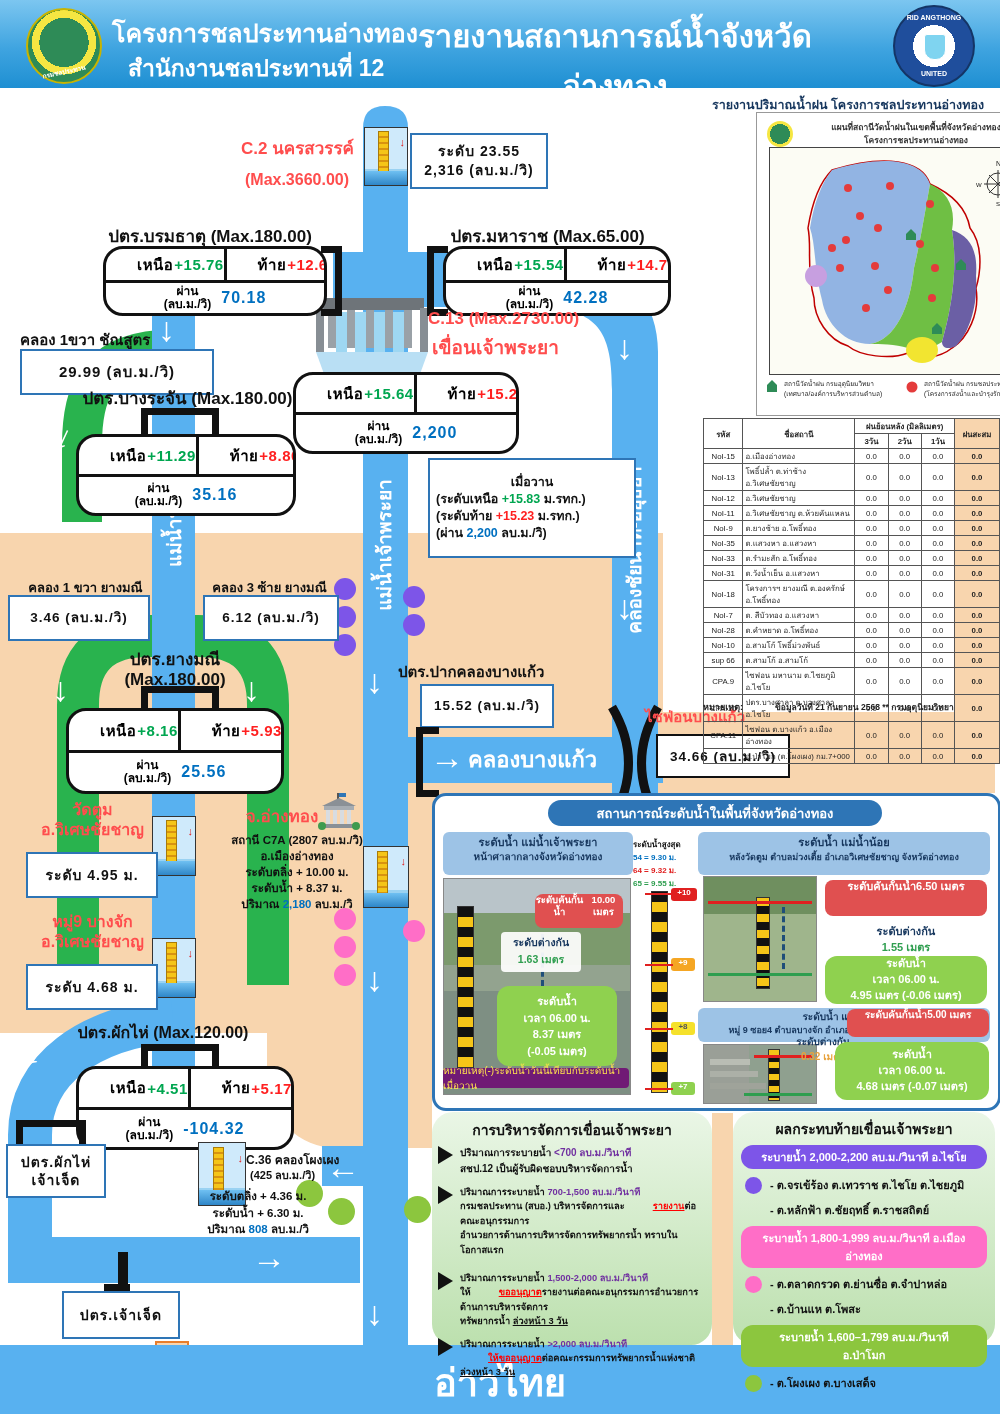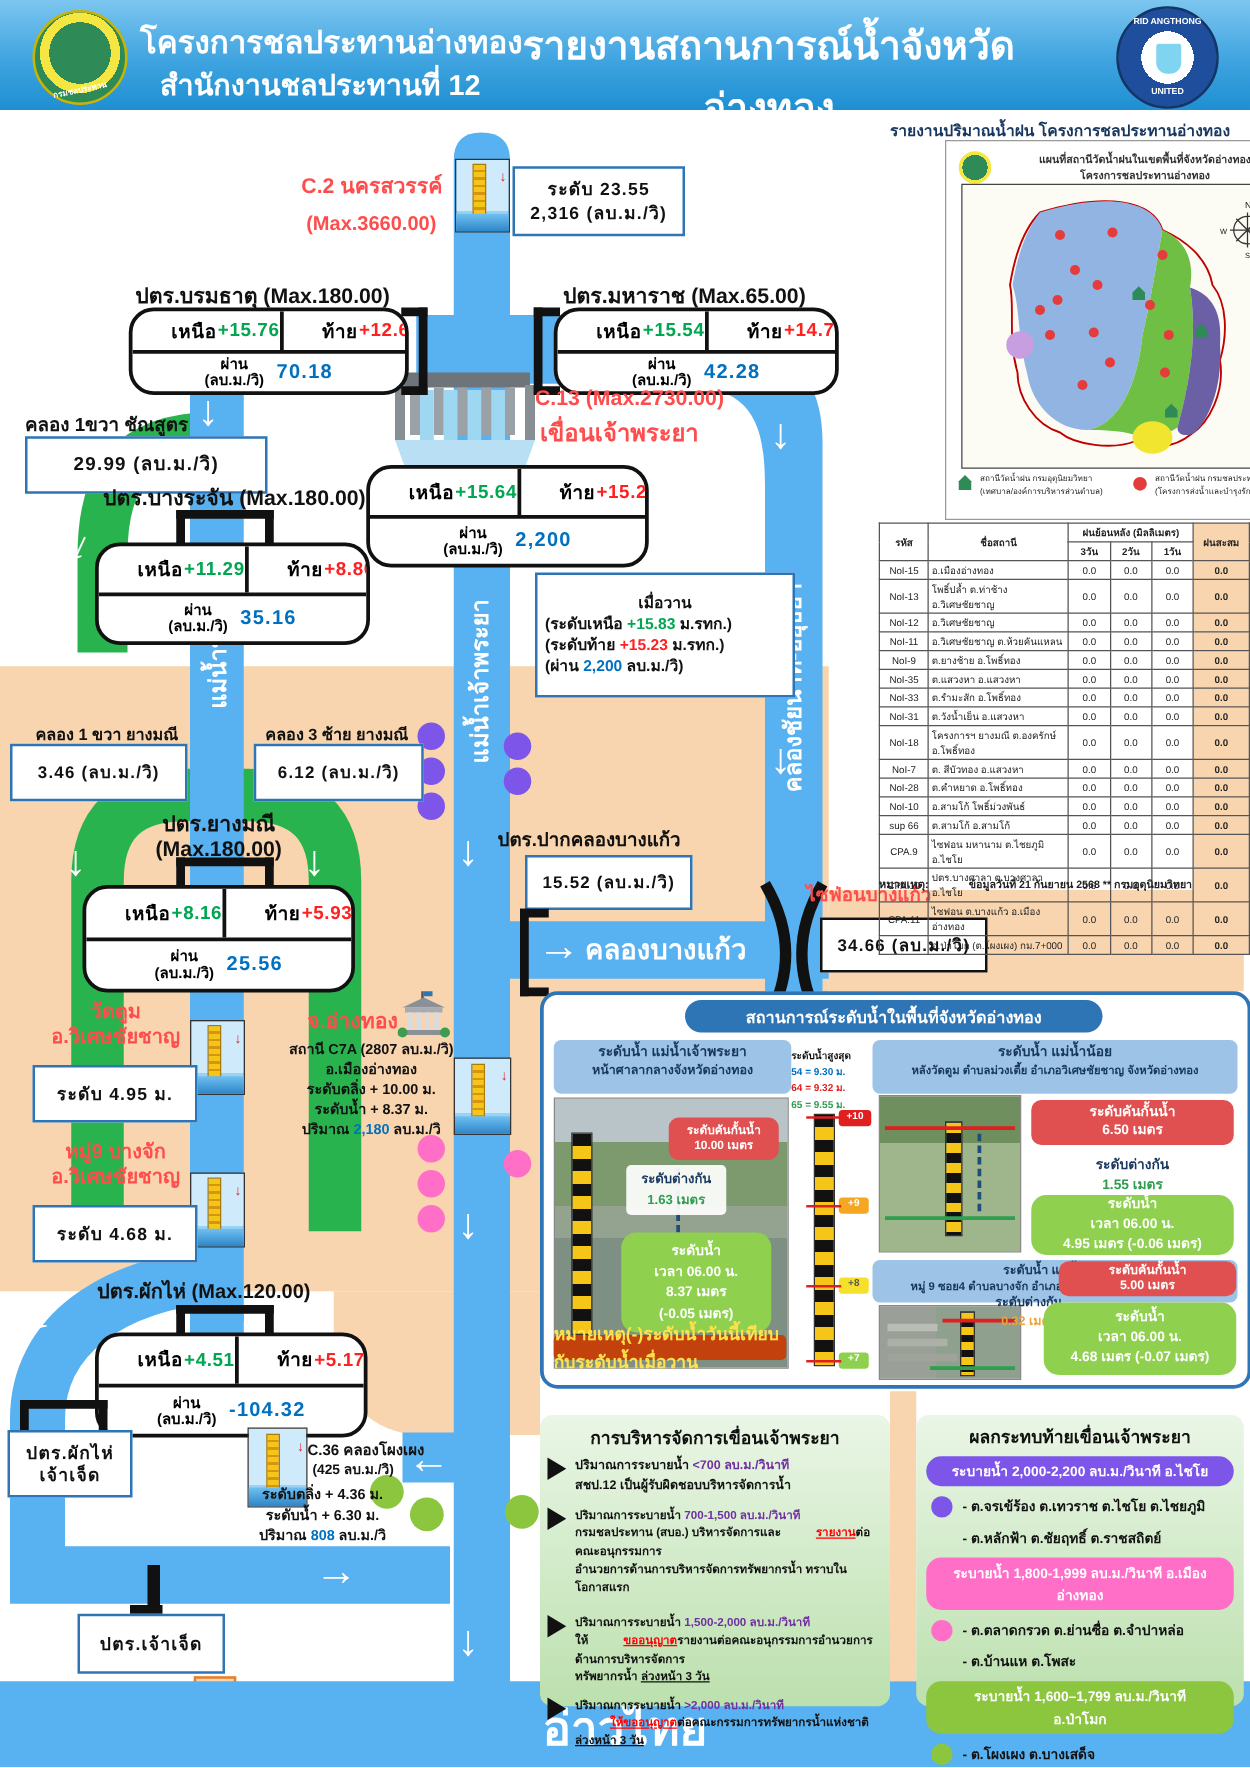--- a/index.html
+++ b/index.html
@@ -43,28 +43,28 @@
   
   #raintable{border-collapse:collapse;width:297px;font-size:7.8px;color:#222;}
   #raintable th,#raintable td{border:1px solid #555;padding:1px 2px;text-align:center;height:12px;}
   #raintable th{font-weight:bold;background:#fff;}
   #raintable td.tl{text-align:left;}
   #raintable td.acc{background:#F8D5AE;font-weight:bold;}
   
   #photopanel{background:#fff;border:3px solid #2E75B6;border-radius:14px;}
   .pp-pill{background:#2E75B6;border-radius:14px;color:#fff;font-weight:bold;font-size:13px;display:flex;align-items:center;justify-content:center;}
   .pp-head{background:#9DC3E6;border-radius:6px;color:#17375E;font-weight:bold;text-align:center;line-height:1.3;}
-  .badge-red{background:#E05050;border-radius:8px;color:#fff;font-weight:bold;text-align:center;line-height:1.25;display:flex;flex-direction:column;justify-content:center;}
+  .badge-red{background:#E05050;border-radius:8px;color:#fff;font-weight:bold;text-align:center;line-height:1.25;display:flex;justify-content:center;}
   .badge-green{background:#8FD14F;border-radius:12px;color:#fff;font-weight:bold;text-align:center;display:flex;flex-direction:column;justify-content:center;}
-  .note-red{background:#c2410c;border-radius:4px;color:#FFE14D;font-weight:bold;font-size:14px;display:flex;align-items:center;justify-content:center;}
+  .note-red{background:#701a75;border-radius:4px;color:#FFE14D;font-weight:normal;font-size:10px;display:flex;align-items:center;justify-content:center;}
   .photo{border:1px solid #888;overflow:hidden;}
   .pole{background:repeating-linear-gradient(180deg,#111 0 10px,#F5C518 10px 20px);border:1px solid #333;}
   .dashline{border-left:3px dashed #1F4E79;}
   
-  .greenpanel{background:linear-gradient(180deg,#EAF6E6,#BCE0AE);border-radius:10px;margin-top:20px;}
+  .greenpanel{background:linear-gradient(180deg,#EAF6E6,#BCE0AE);border-radius:21px;}
   .tri{width:0;height:0;border-left:15px solid #111;border-top:9px solid transparent;border-bottom:9px solid transparent;flex:none;margin-top:1px;}
   .mb{display:flex;gap:7px;align-items:flex-start;font-size:10px;line-height:1.55;color:#111;}
   .mb .txt{font-weight:bold;}
   .impbar{border-radius:12px;color:#fff;font-weight:bold;font-size:11px;padding:3px 20px;text-align:center;}
   .bar0{background:#7D55E8;} .bar1{background:#FF6EC7;} .bar2{background:#8CC63E;}
   .imp-row{display:flex;align-items:center;font-size:11px;font-weight:bold;color:#111;margin-top:7px;}
   .idot{width:17px;height:17px;border-radius:50%;margin:0 8px 0 4px;flex:none;}
   .idot.none{background:transparent;}
 </style>
 </head>

